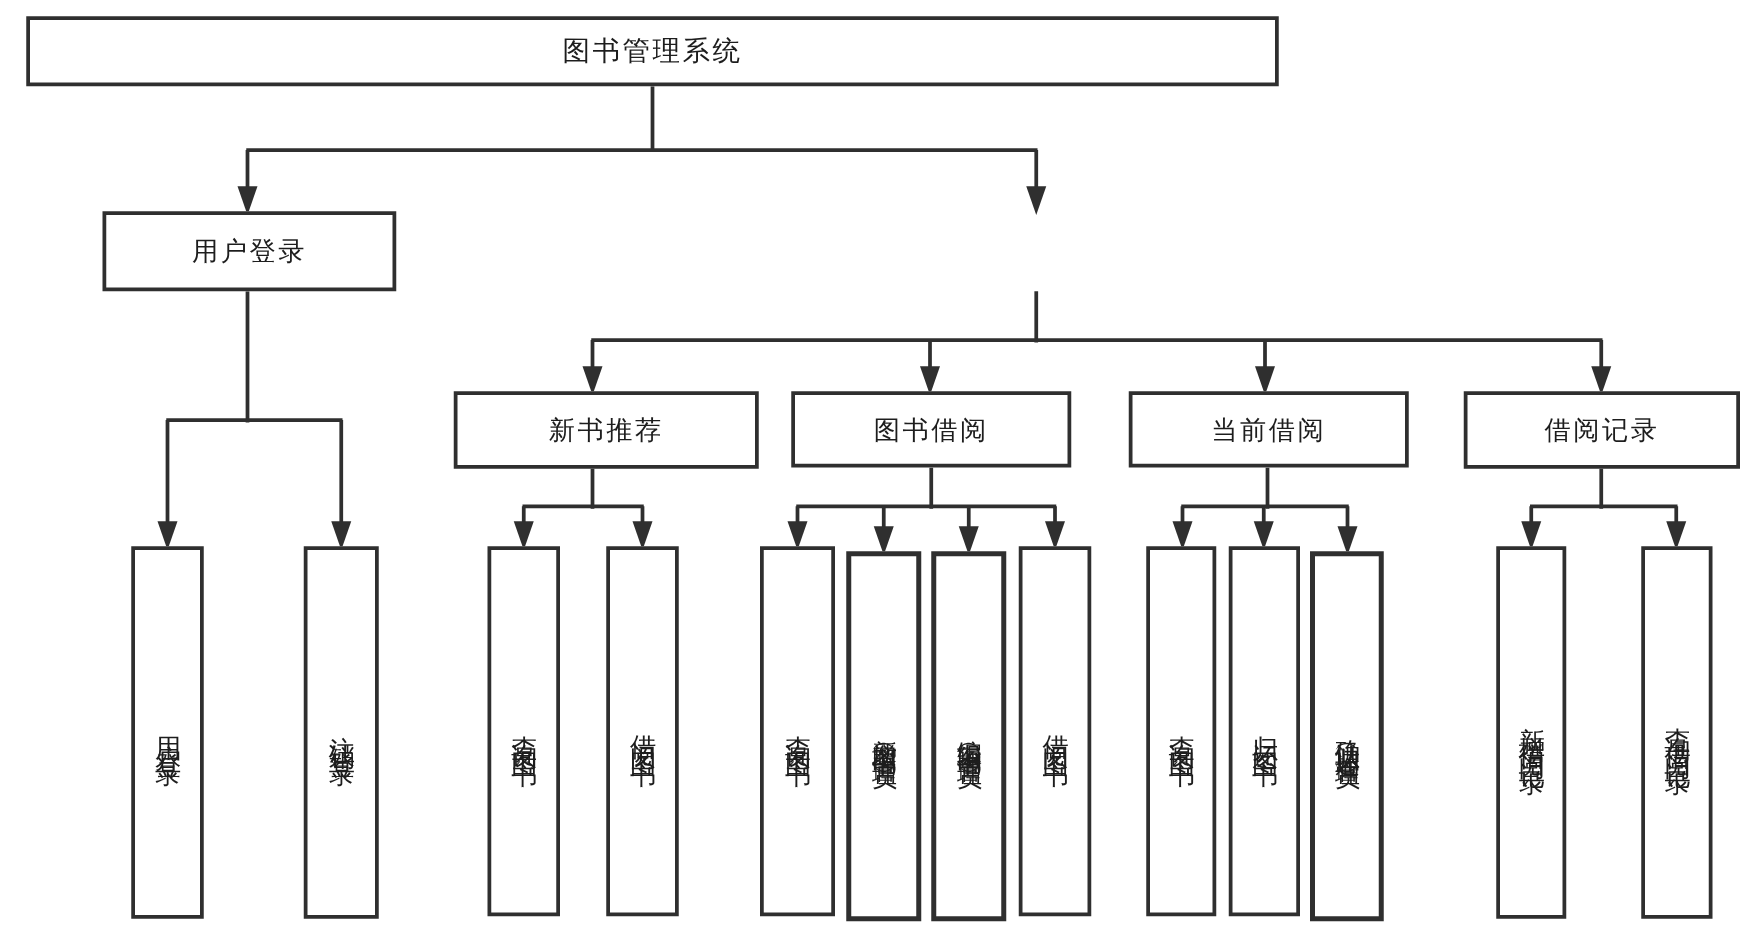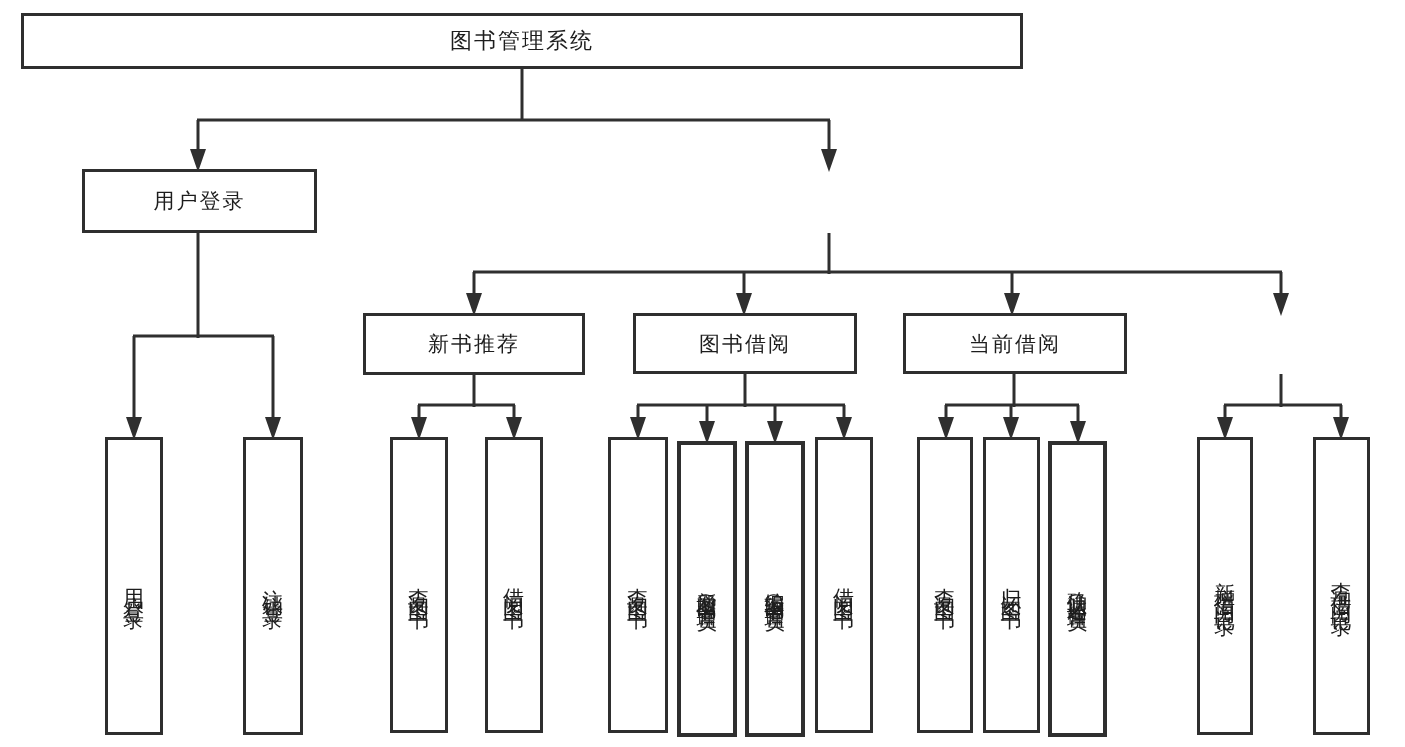--- a/index.html
+++ b/index.html
@@ -28,21 +28,21 @@
     writing-mode:vertical-rl;
     letter-spacing:7px;
     line-height:1;
   }
   .leaf.tight span{letter-spacing:3px;font-size:20px;}
   .leaf.tight{border-width:4px;}
   
   #b-root{left:21px;top:13px;width:1002px;height:56px;font-size:22px;}
   #b-user-login{left:82px;top:169px;width:235px;height:64px;}
   #b-book-mgmt{left:712px;top:169px;width:235px;height:64px;}
-  #b-new-book{left:363px;top:313px;width:222px;height:62px;}
+  #b-new-book{left:363px;top:313px;width:244px;height:62px;}
   #b-book-borrow{left:633px;top:313px;width:224px;height:61px;}
   #b-current-borrow{left:903px;top:313px;width:224px;height:61px;}
   #b-borrow-record{left:1171px;top:313px;width:221px;height:62px;}
   #l-user-login{left:105px;top:437px;width:58px;height:298px;}
   #l-logout{left:243px;top:437px;width:60px;height:298px;}
   #l-query1{left:390px;top:437px;width:58px;height:296px;}
   #l-borrow1{left:485px;top:437px;width:58px;height:296px;}
   #l-query2{left:608px;top:437px;width:60px;height:296px;}
   #l-add-book{left:677px;top:441px;width:60px;height:296px;}
   #l-edit-book{left:745px;top:441px;width:60px;height:296px;}
@@ -136,20 +136,23 @@
 
   <div class="box" id="b-new-book">
     <span>新书推荐</span>
   </div>
   <div class="box" id="b-book-borrow">
     <span>图书借阅</span>
   </div>
   <div class="box" id="b-current-borrow">
     <span>当前借阅</span>
   </div>
+  <div class="box" id="b-borrow-record">
+    <span>借阅记录</span>
+  </div>
 
   <div class="box leaf" id="l-user-login">
     <span>用户登录</span>
   </div>
   <div class="box leaf" id="l-logout">
     <span>注销登录</span>
   </div>
 
   <div class="box leaf" id="l-query1">
     <span>查询图书</span>

